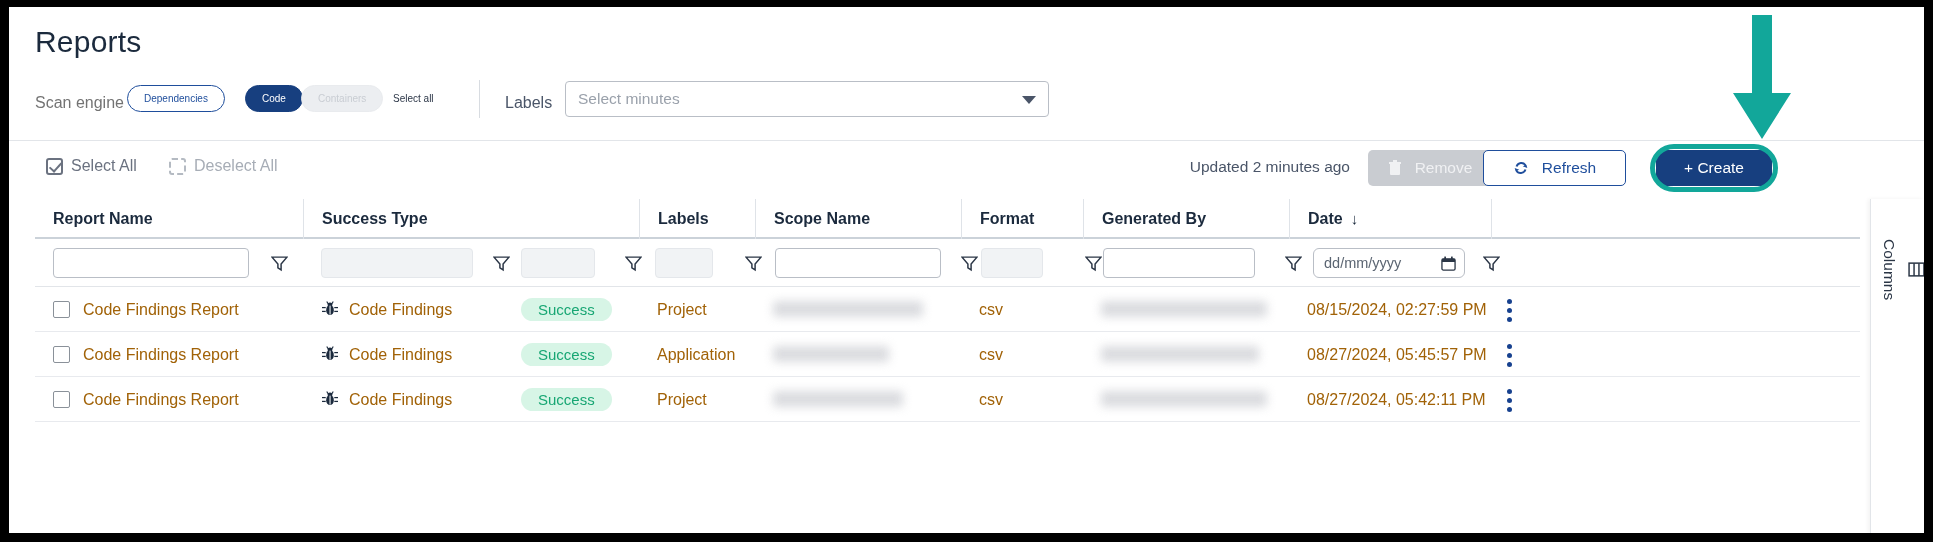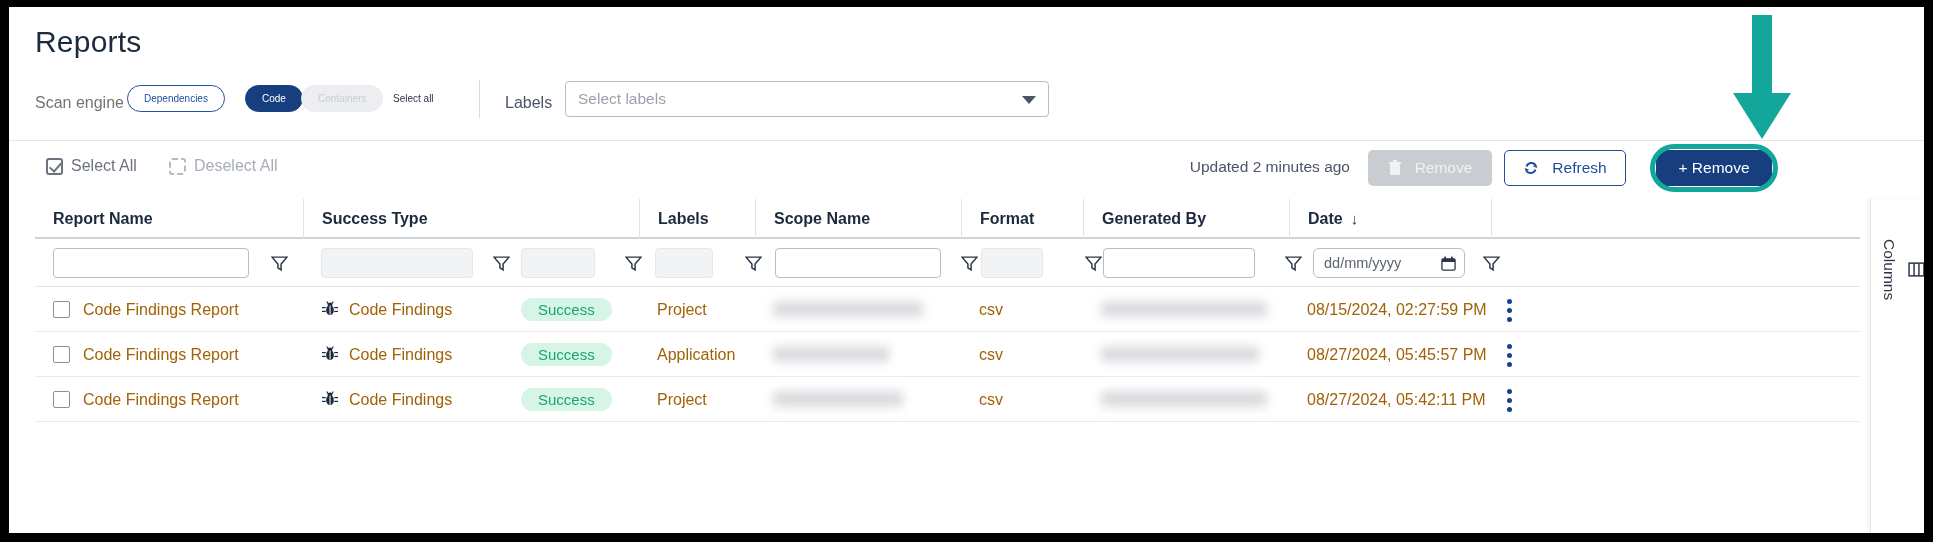--- a/index.html
+++ b/index.html
@@ -81,21 +81,21 @@
   }
   .cbox.dashed { border:2px dashed #b4bac2; }
 
   .updated { position:absolute; right:574px; top:17px; font-size:15.5px; color:#4a5568; white-space:nowrap;}
   .btn {
     position:absolute; top:9px; height:36px; border-radius:5px;
     display:flex; align-items:center; justify-content:center; gap:13px;
     font-size:15.5px; cursor:pointer; user-select:none; padding:0 14px; white-space:nowrap;
   }
   .btn-remove { right:432px; width:124px; background:#c9ccd1; color:#f0f1f3; }
-  .btn-refresh{ right:298px; width:122px; background:#fff; color:#1f4e9c; border:1px solid #1f4e9c; }
+  .btn-refresh{ right:298px; width:143px; background:#fff; color:#1f4e9c; border:1px solid #1f4e9c; }
   .btn-create {
     right:152px; width:116px; background:#173f7f; color:#fff; border:1px solid #173f7f;
   }
   .create-ring {
     position:absolute; right:146px; top:3px; width:128px; height:48px;
     border:5px solid #12a79a; border-radius:28px; pointer-events:none;
   }
   .icon-svg { display:block; }
 
   
@@ -182,21 +182,21 @@
 
       <div class="pill outline">Dependencies</div>
       <div class="pill solid">Code</div>
       <div class="pill muted">Containers</div>
       <div class="pill plain">Select all</div>
 
       <div class="vdiv"></div>
 
       <div class="labels-label">Labels</div>
       <div class="labels-select">
-        <span class="ph">Select labels</span>
+        <span class="ph">Select minutes</span>
         <span class="caret"></span>
       </div>
     </div>
 
     <div class="hrule"></div>
 
     <div class="toolbar">
       <div class="selbtn a">
         <span class="cbox checked"></span>
         <span>Select All</span>
@@ -219,21 +219,21 @@
 
       <div class="btn btn-refresh">
         <svg class="icon-svg" width="16" height="16" viewBox="0 0 16 16">
           <path d="M13.6 5.3A6 6 0 0 0 2.6 6.2l1.9.5A4 4 0 0 1 11.6 5.6L9.7 6.2 14.3 8z" fill="#1f4e9c"></path>
           <path d="M2.4 10.7a6 6 0 0 0 11-0.9l-1.9-.5A4 4 0 0 1 4.4 10.4l1.9-.6L1.7 8z" fill="#1f4e9c"></path>
         </svg>
         <span>Refresh</span>
       </div>
 
       <div class="btn btn-create">
-        <span>+ Remove</span>
+        <span>+ Create</span>
       </div>
       <div class="create-ring"></div>
     </div>
 
     <svg class="arrow" viewBox="0 0 66 128">
       <polygon points="23,0 43,0 43,78 62,78 33,124 4,78 23,78" fill="#12a79a"></polygon>
     </svg>
 
     <div class="table">
 

